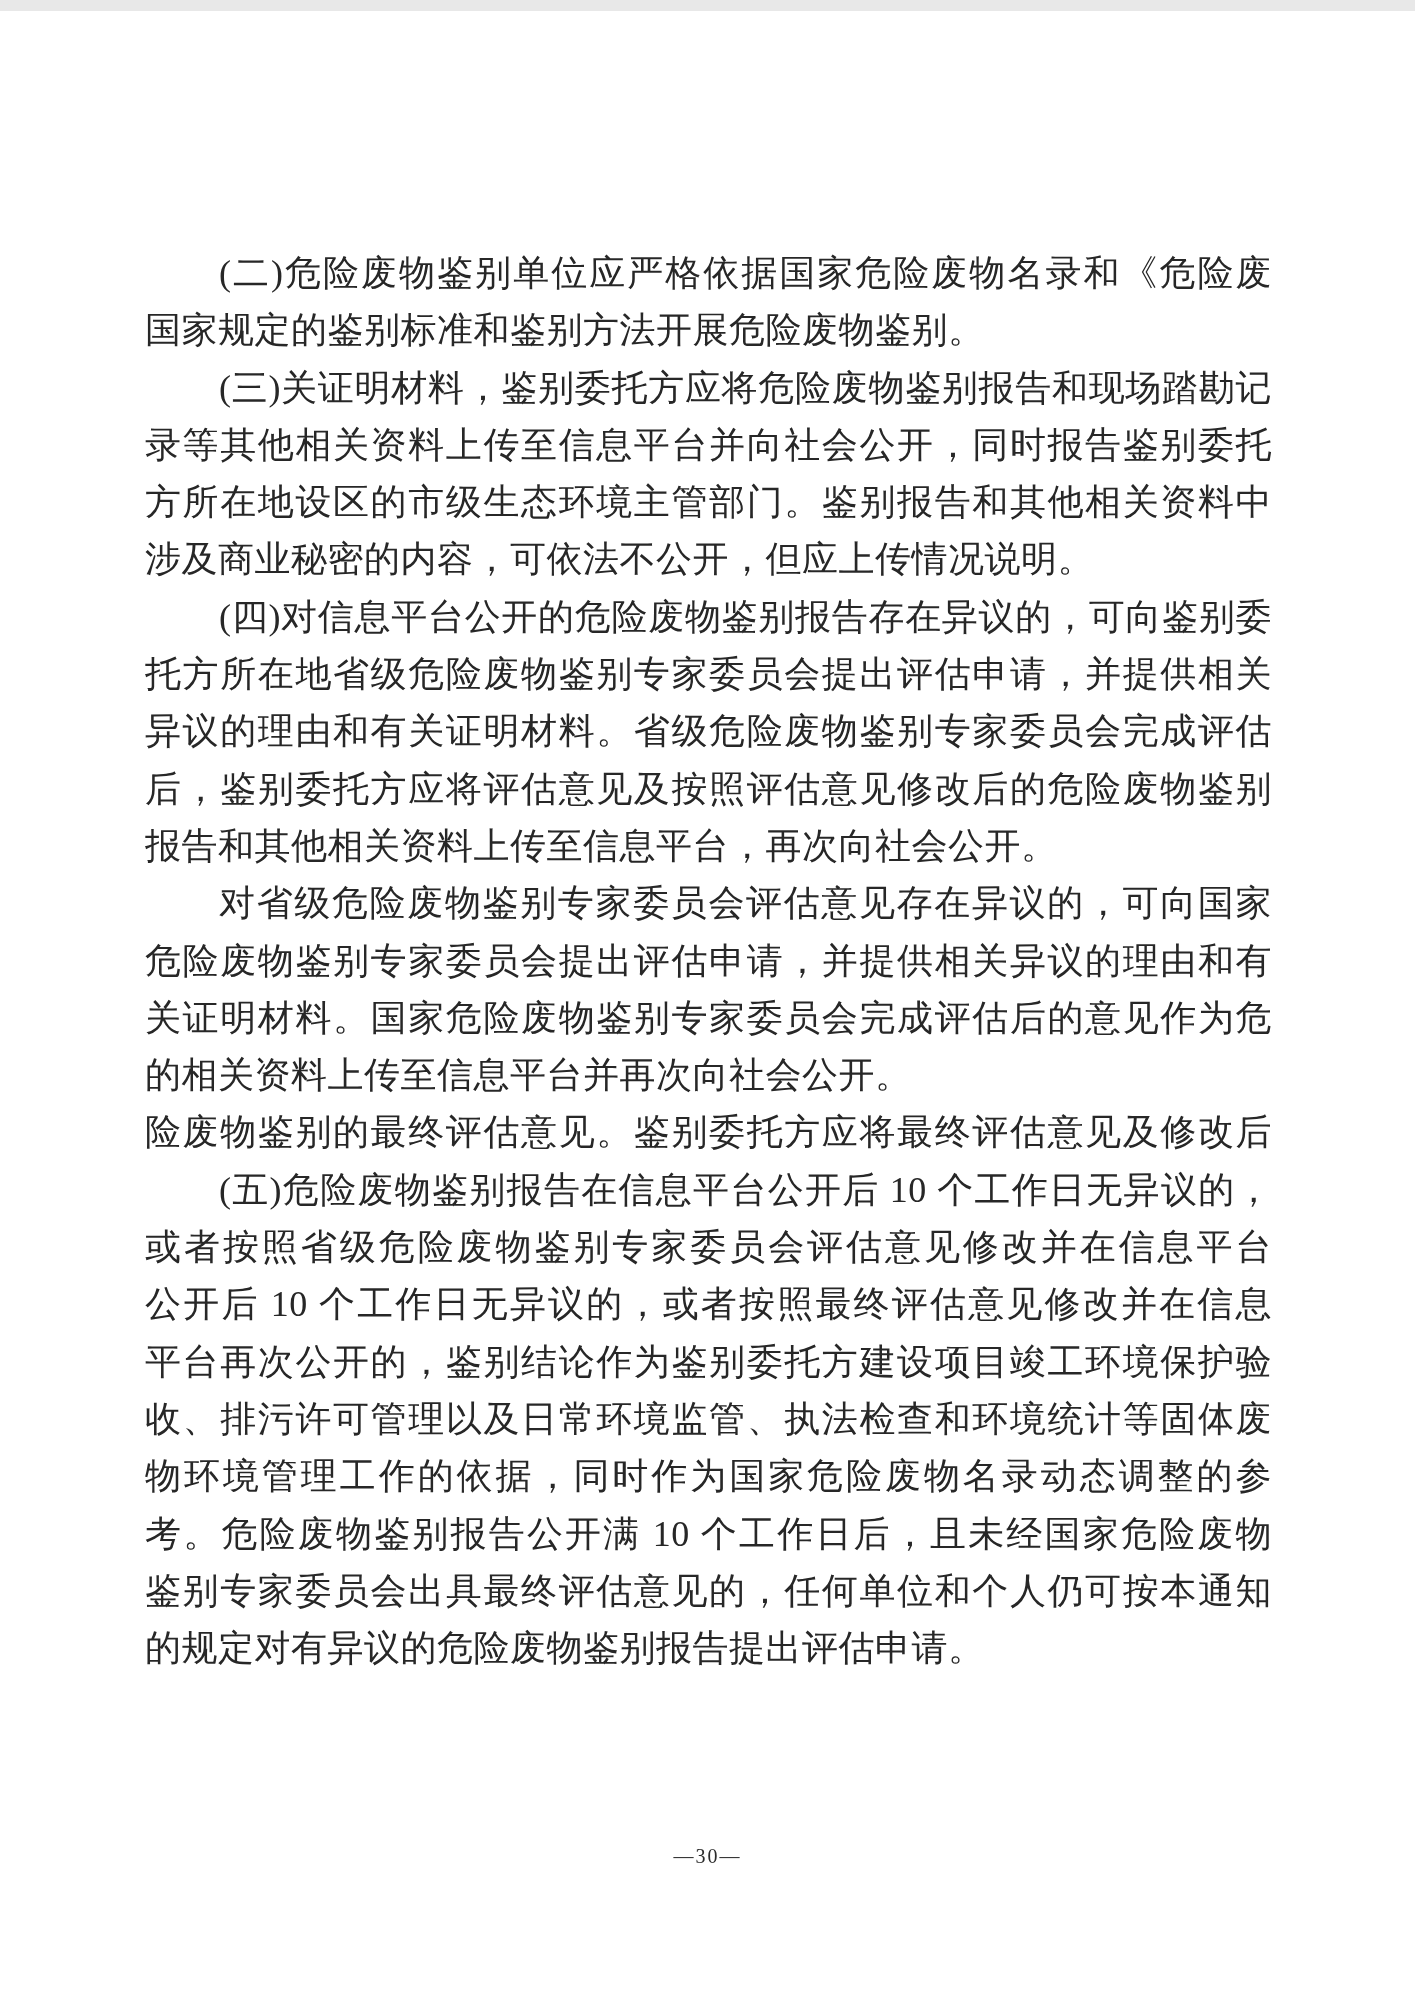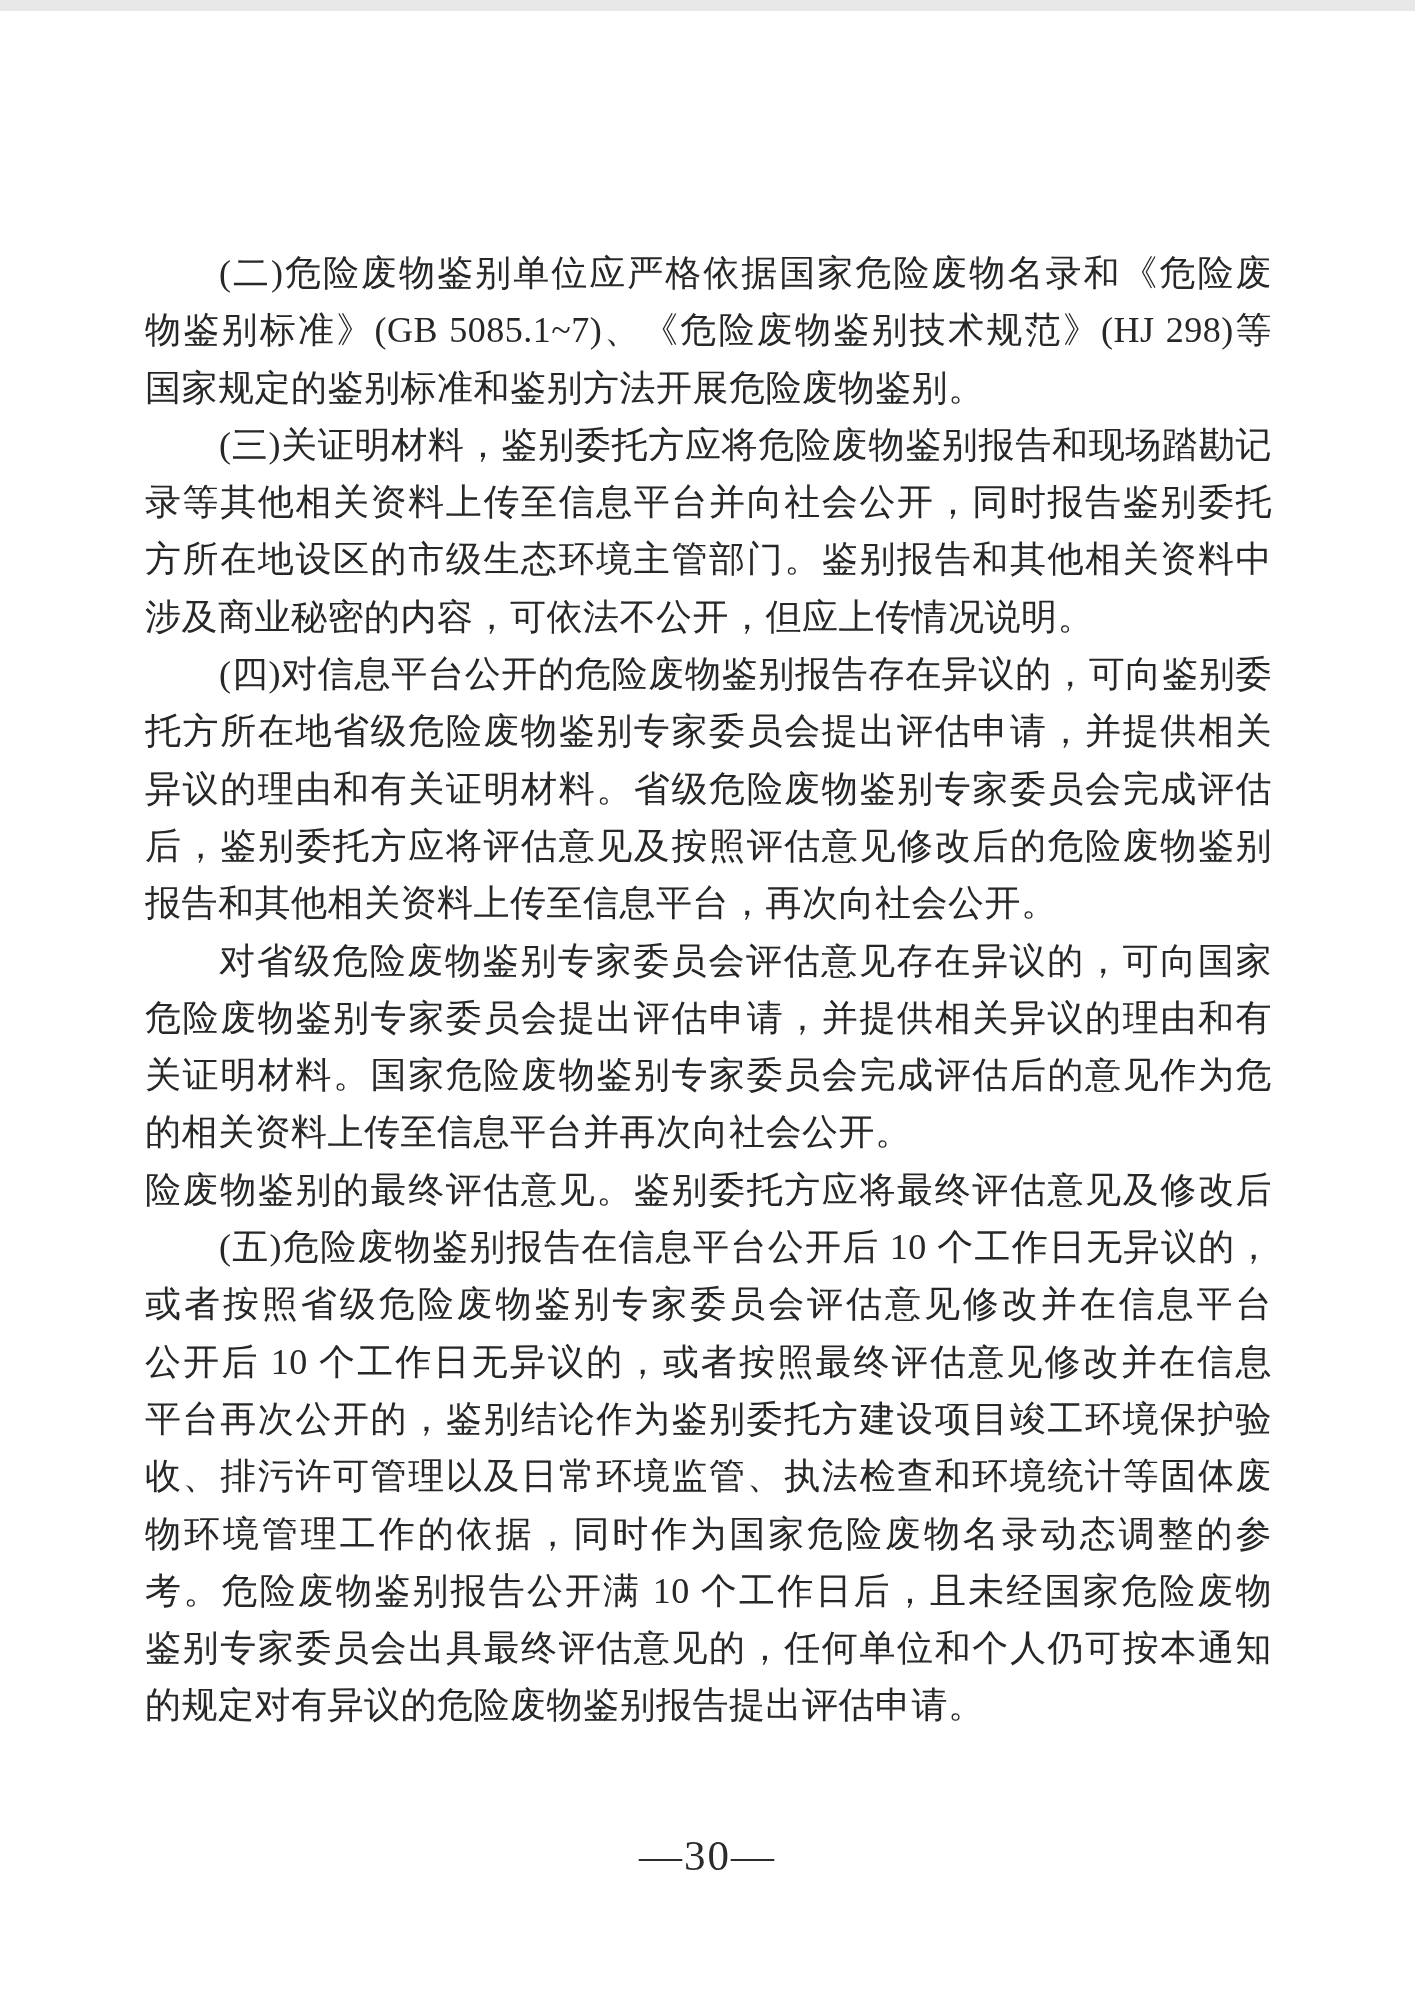--- a/index.html
+++ b/index.html
@@ -42,35 +42,34 @@
   }
   .page-footer {
     position: absolute;
     left: 0;
     top: 1822px;
     width: 1415px;
     text-align: center;
   }
   .page-number {
     display: inline-block;
-    font-size: 43px;
+    font-size: 20px;
     letter-spacing: 2px;
     color: #2b2b2b;
     line-height: 46px;
   }
 </style>
 </head>
 <body>
 
 <div class="page">
 
   <div class="doc-body">
 
     <div class="doc-line indent">(二)危险废物鉴别单位应严格依据国家危险废物名录和《危险废</div>
-    <div class="doc-line">物鉴别标准》(GB 5085.1~7)、《危险废物鉴别技术规范》(HJ 298)等</div>
     <div class="doc-line para-end">国家规定的鉴别标准和鉴别方法开展危险废物鉴别。</div>
 
     <div class="doc-line indent">(三)关证明材料，鉴别委托方应将危险废物鉴别报告和现场踏勘记</div>
     <div class="doc-line">录等其他相关资料上传至信息平台并向社会公开，同时报告鉴别委托</div>
     <div class="doc-line">方所在地设区的市级生态环境主管部门。鉴别报告和其他相关资料中</div>
     <div class="doc-line para-end">涉及商业秘密的内容，可依法不公开，但应上传情况说明。</div>
 
     <div class="doc-line indent">(四)对信息平台公开的危险废物鉴别报告存在异议的，可向鉴别委</div>
     <div class="doc-line">托方所在地省级危险废物鉴别专家委员会提出评估申请，并提供相关</div>
     <div class="doc-line">异议的理由和有关证明材料。省级危险废物鉴别专家委员会完成评估</div>

